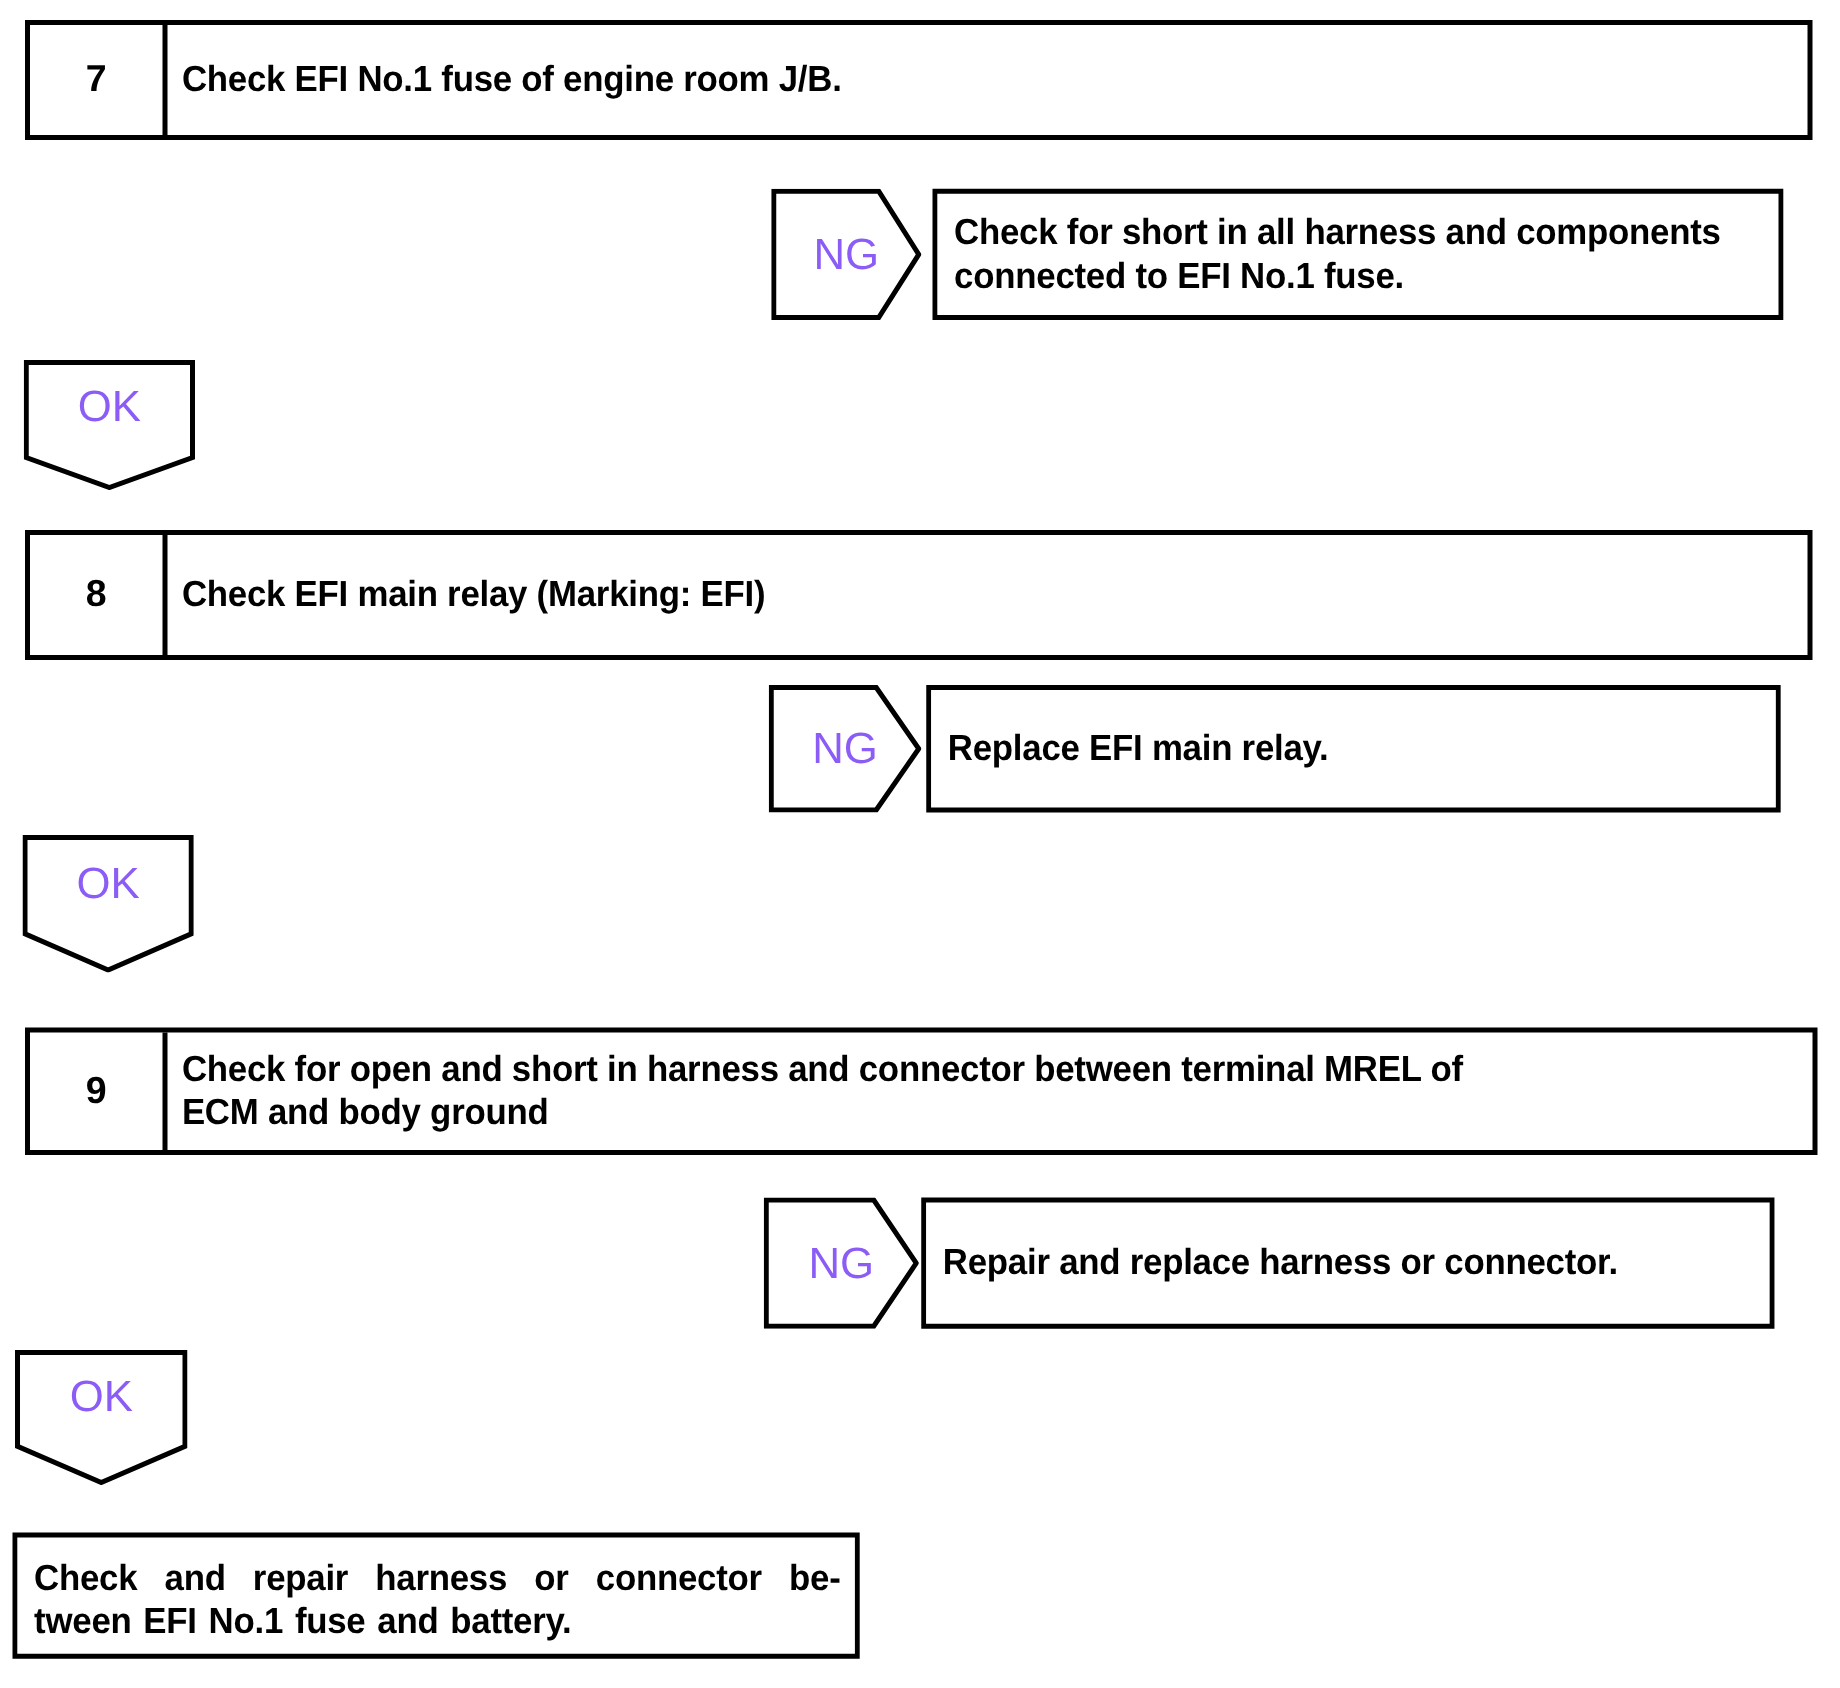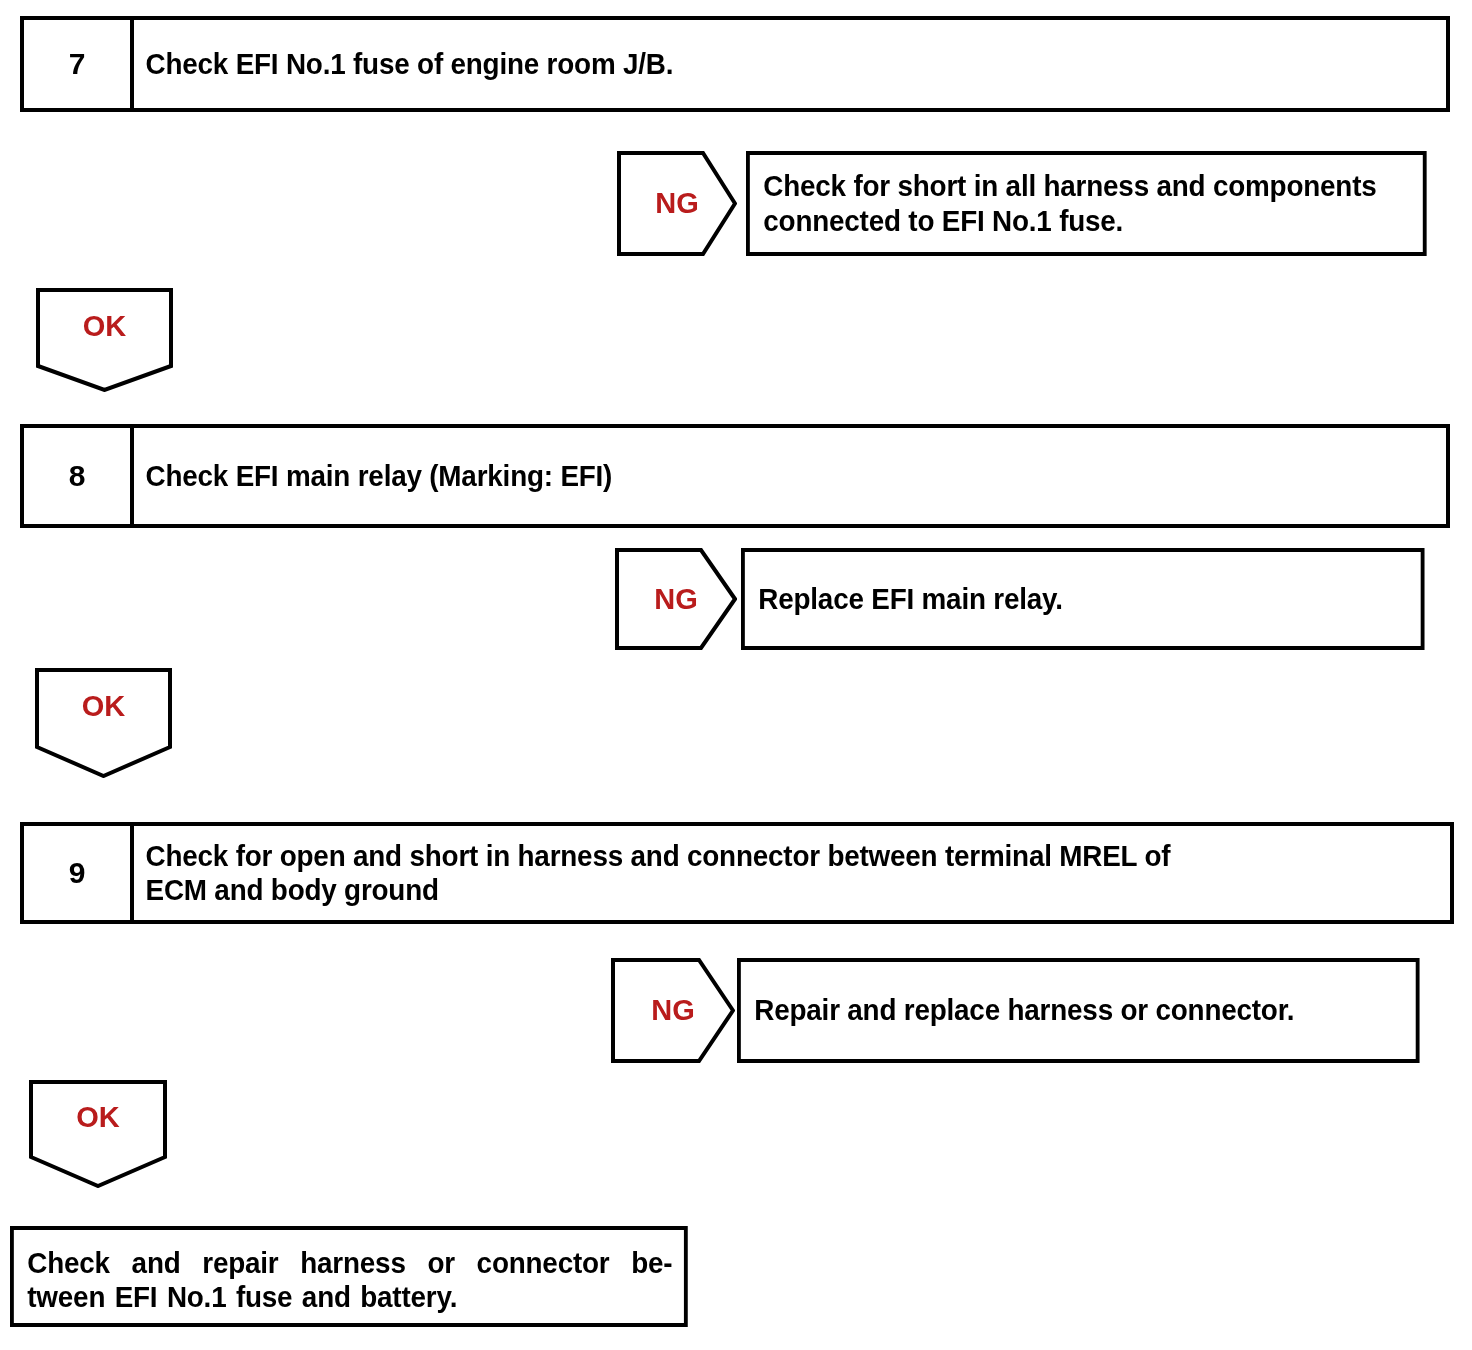--- a/index.html
+++ b/index.html
@@ -105,40 +105,39 @@
     justify-content: center;
     font-weight: bold;
     font-size: 29px;
     color: #000;
     pointer-events: none;
   }
 
   
   .ok-arrow {
     position: absolute;
-    margin-left: 17px;
   }
   .ok-arrow svg {
     position: absolute;
     left: 0; top: 0;
     width: 100%;
     height: 100%;
     display: block;
   }
   .ok-label {
     position: absolute;
     left: 0;
     top: 0;
     width: 100%;
     display: flex;
     align-items: center;
     justify-content: center;
-    font-weight: bold;
-    font-size: 29px;
-    color: #b91c1c;
+    font-weight: normal;
+    font-size: 35px;
+    color: #8b5cf6;
     pointer-events: none;
   }
 </style>
 </head>
 <body>
 
 <div id="page">
 
   <div class="step-box" style="left:20px; top:16px; width:1430px; height:96px;">
     <div class="step-num">7</div>

